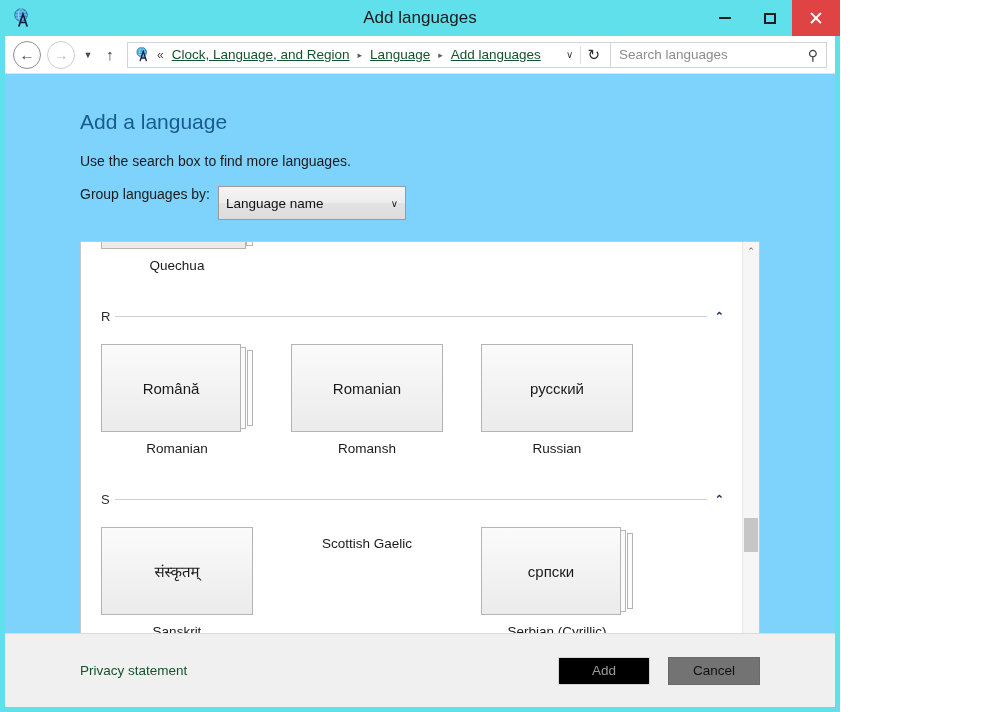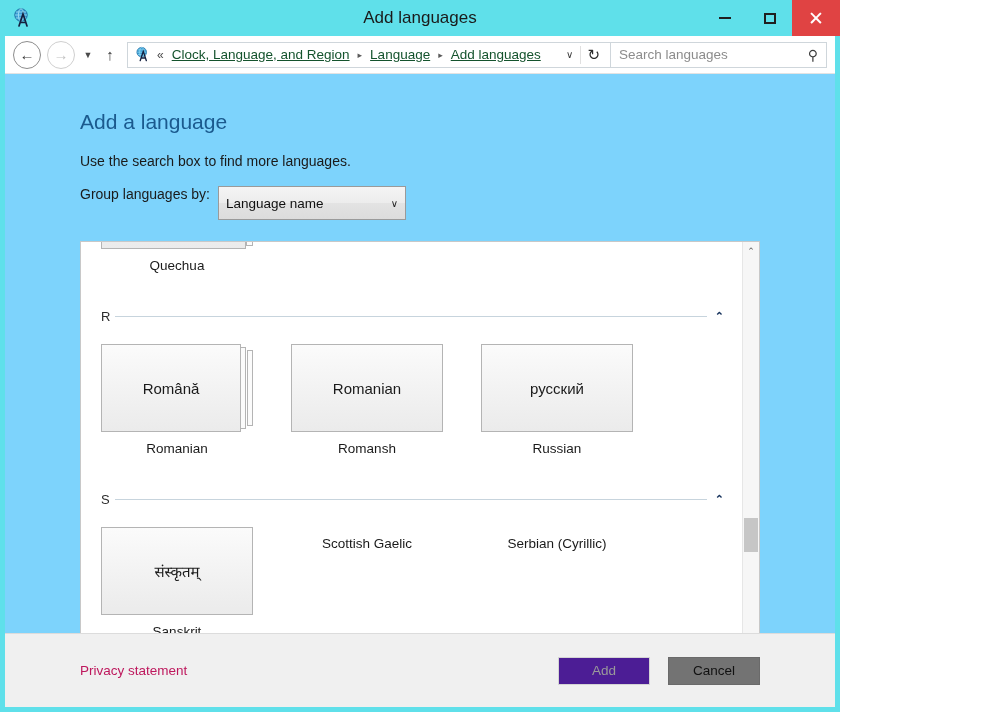--- a/index.html
+++ b/index.html
@@ -354,21 +354,21 @@
     height: 74px;
     min-height: 74px;
     background: #f0f0f0;
     border-top: 1px solid #dcdcdc;
     display: flex;
     align-items: center;
     padding: 0 75px;
   }
   .privacy {
     font-size: 13.5px;
-    color: #be185d;
+    color: #14532d;
     text-decoration: none;
   }
   .footer-btns {
     margin-left: auto;
     display: flex;
     gap: 18px;
   }
   .btn {
     width: 92px;
     height: 28px;
@@ -376,21 +376,21 @@
     display: flex;
     align-items: center;
     justify-content: center;
     background: #f2f2f2;
     border: 1px solid #adadad;
     color: #111111;
   }
   .btn.disabled {
     color: #9a9a9a;
     border-color: #d4d4d4;
-    background: #4c1d95;
+    background: #000000;
   }
   .btn.primary { border-color: #6a6a6a; background: #737373; }
 
   
   .globeicon svg { display: block; }
 </style>
 </head>
 <body>
 
 <div class="window">
@@ -520,20 +520,23 @@
                 <div class="tile-wrap">
                   <div class="tile">
                     <div class="tile-face">संस्कृतम्</div>
                   </div>
                   <div class="tile-label">Sanskrit</div>
                 </div>
                 <div class="tile-wrap">
                   <div class="tile-label">Scottish Gaelic</div>
                 </div>
                 <div class="tile-wrap">
+                  <div class="tile stack2">
+                    <div class="tile-face">српски</div>
+                  </div>
                   <div class="tile-label">Serbian (Cyrillic)</div>
                 </div>
               </div>
             </div>
           </div>
       </div>
       <div class="scrollbar">
         <div class="sb-arrow">
           <span>⌃</span>
         </div>

